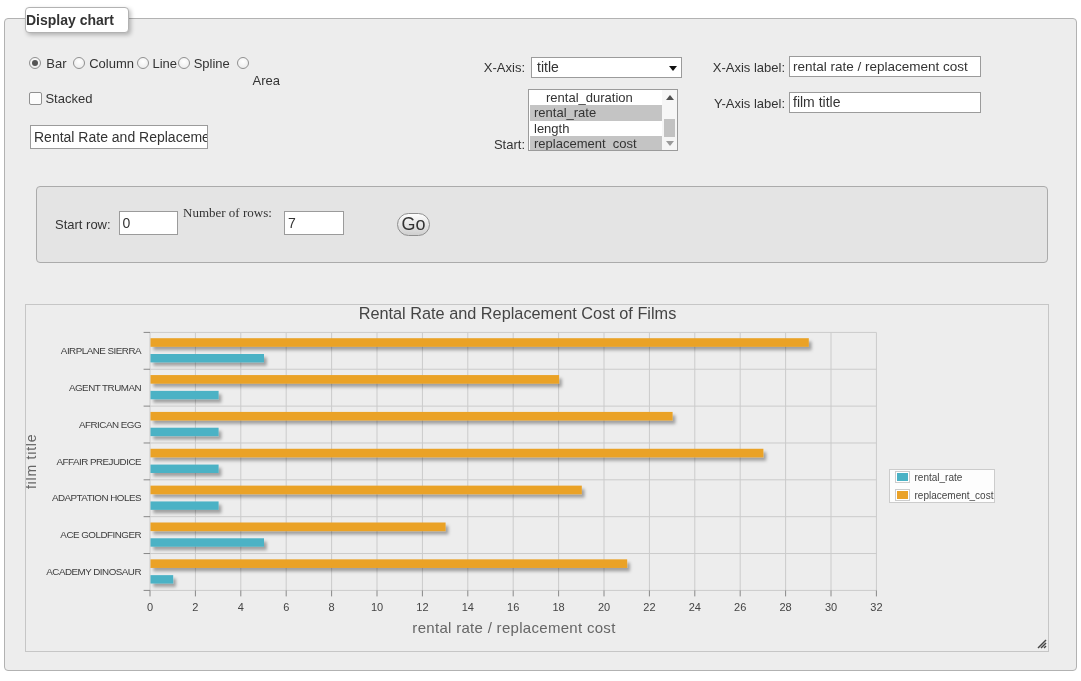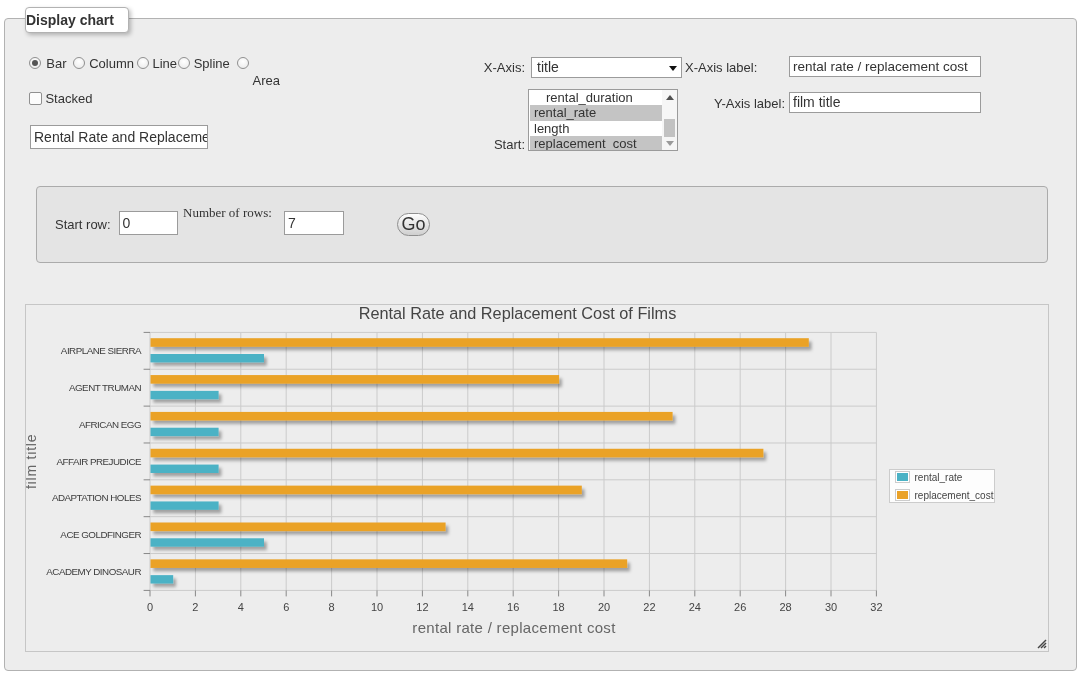--- a/index.html
+++ b/index.html
@@ -48,21 +48,21 @@
   </div>
 
   <div style="position:absolute;right:0;top:0;width:15px;height:60px;background:#f6f6f6;">
     <div style="position:absolute;left:3.5px;top:5px;width:0;height:0;border-left:4px solid transparent;border-right:4px solid transparent;border-bottom:5px solid #505050;"></div>
     <div style="position:absolute;left:1.5px;top:29px;width:11px;height:18px;background:#c2c2c2;"></div>
     <div style="position:absolute;left:3.5px;top:51px;width:0;height:0;border-left:4px solid transparent;border-right:4px solid transparent;border-top:5px solid #9a9a9a;"></div>
   </div>
 </div>
 <div class="lbl" style="left:425px;top:136.5px;width:100px;text-align:right;">Start:</div>
 
-<div class="lbl" style="left:685px;top:60px;width:100px;text-align:left;">X-Axis label:</div>
+<div class="lbl" style="left:685px;top:60px;width:100px;text-align:right;">X-Axis label:</div>
 <div class="tin" style="left:789px;top:56px;width:192px;height:21px;line-height:19px;font-size:13.5px;">rental rate / replacement cost</div>
 <div class="lbl" style="left:685px;top:95.5px;width:100px;text-align:right;">Y-Axis label:</div>
 <div class="tin" style="left:789px;top:92px;width:192px;height:21px;line-height:19px;">film title</div>
 
 <div class="abs" style="left:36px;top:186px;width:1012px;height:77px;background:#e4e4e4;border:1px solid #ababab;border-radius:4px;box-sizing:border-box;"></div>
 <div class="lbl" style="left:55px;top:217px;">Start row:</div>
 <div class="tin" style="left:118.5px;top:211px;width:59px;height:24px;line-height:22px;">0</div>
 <div class="lbl" style="left:183px;top:205px;font-family:Liberation Serif, serif;">Number of rows:</div>
 <div class="tin" style="left:284px;top:211px;width:60px;height:24px;line-height:22px;">7</div>
 <div class="abs" style="left:365px;top:213px;width:33px;height:23px;border:1px solid #8f8f8f;border-radius:11.5px;background:linear-gradient(#fdfdfd,#cfcfcf);box-sizing:border-box;text-align:center;font-size:18px;color:#333;line-height:21px;margin-left:32px;">Go</div>

